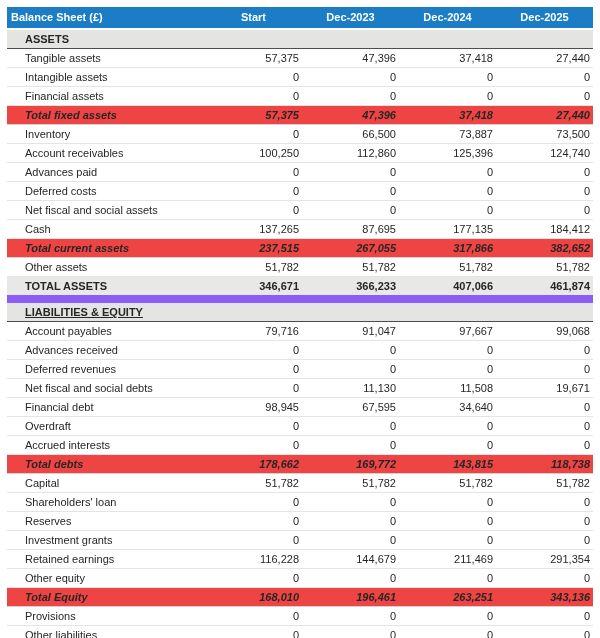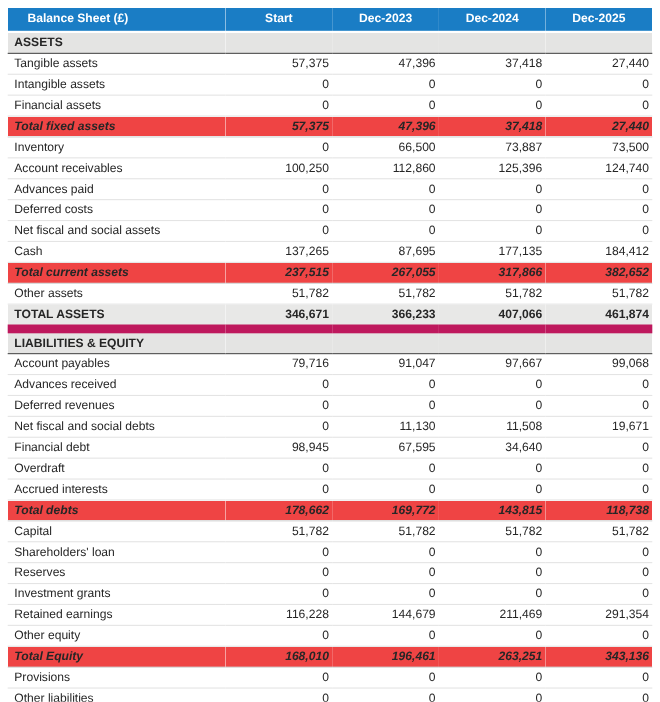--- a/index.html
+++ b/index.html
@@ -35,23 +35,23 @@
     background: #1a7dc5;
     color: #ffffff;
     font-weight: bold;
     text-align: center;
     height: 21px;
     line-height: 21px;
     border-bottom: 2px solid #ffffff;
   }
   thead tr.head th.label {
     text-align: left;
-    padding-left: 18px;
-  }
-  td.label { text-align: left; padding-left: 6px; }
+    padding-left: 4px;
+  }
+  td.label { text-align: left; padding-left: 18px; }
   td.num   { text-align: right; }
 
   tr.item td {
     background: #ffffff;
     border-bottom: 1px solid #e4e4e4;
   }
   tr.section td {
     background: #e4e4e3;
     font-weight: bold;
     border-bottom: 1px solid #4d4d4d;
@@ -64,21 +64,22 @@
     font-style: italic;
   }
   tr.grand td {
     background: #e8e8e7;
     font-weight: bold;
     border-top: 1px solid #8c8c8c;
     border-bottom: 1px solid #737373;
     margin-top: 46px;
   }
   tr.gap-above td {
-    border-top: 8px solid #be185d;
+    border-top: 8px solid #8b5cf6;
+    text-decoration: underline;
   }
 </style>
 </head>
 <body>
 
 <div class="page">
   <table class="bs-table">
     <colgroup>
       <col class="c-label">
       <col class="c-num">

